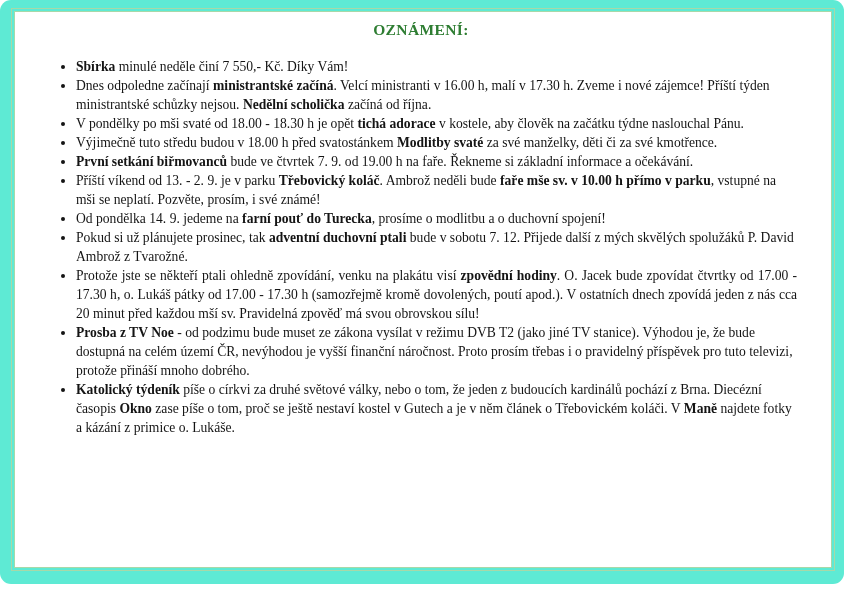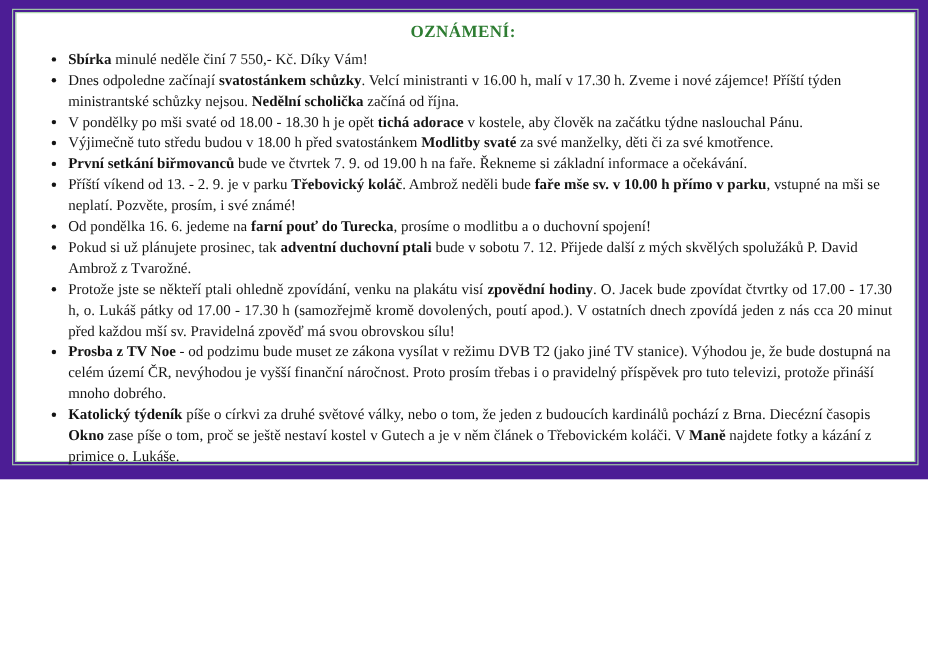--- a/index.html
+++ b/index.html
@@ -5,24 +5,25 @@
   :root {
     --title-green: #2e7d32;
     --border-green: #a8d8a8;
     --text-color: #141414;
   }
   * { box-sizing: border-box; }
   html, body { margin: 0; padding: 0; background: #ffffff; }
   .page {
     position: relative;
     width: 844px;
-    height: 436px;
-    background: #4c1d95;
+    height: 584px;
+    background: #5eead4;
     font-family: "Liberation Serif", serif;
     overflow: hidden;
+    border-radius: 11px;
   }
   .frame {
     position: absolute;
     left: 11px;
     top: 8px;
     right: 9px;
     bottom: 13px;
     border: 1px solid var(--border-green);
     padding: 2px;
   }
@@ -37,21 +38,21 @@
   }
   .title {
     margin: 4px 0 5px 0;
     text-align: center;
     font-size: 15.5px;
     font-weight: bold;
     color: var(--title-green);
     letter-spacing: 0.4px;
   }
   ul.announcements {
-    margin: 4px;
+    margin: 18px;
     padding-left: 33px;
     list-style-type: disc;
   }
   ul.announcements li {
     font-size: 13.6px;
     line-height: 19px;
     color: var(--text-color);
     padding-right: 2px;
   }
   ul.announcements li.justify {
@@ -62,26 +63,26 @@
 </head>
 <body>
 
 <div class="page">
   <div class="frame">
     <div class="frame-inner">
       <div class="content">
         <h1 class="title">OZNÁMENÍ:</h1>
         <ul class="announcements">
             <li><span class="b">Sbírka</span><span> minulé neděle činí 7 550,- Kč. Díky Vám!</span></li>
-            <li><span>Dnes odpoledne začínají </span><span class="b">svatostánkem schůzky</span><span>. Velcí ministranti v 16.00 h, malí v 17.30 h. Zveme i nové zájemce! Příští týden ministrantské schůzky nejsou. </span><span class="b">Nedělní scholička</span><span> začíná od října.</span></li>
+            <li><span>Dnes odpoledne začínají </span><span class="b">ministrantské začíná</span><span>. Velcí ministranti v 16.00 h, malí v 17.30 h. Zveme i nové zájemce! Příští týden ministrantské schůzky nejsou. </span><span class="b">Nedělní scholička</span><span> začíná od října.</span></li>
             <li><span>V pondělky po mši svaté od 18.00 - 18.30 h je opět </span><span class="b">tichá adorace</span><span> v kostele, aby člověk na začátku týdne naslouchal Pánu.</span></li>
             <li><span>Výjimečně tuto středu budou v 18.00 h před svatostánkem </span><span class="b">Modlitby svaté</span><span> za své manželky, děti či za své kmotřence.</span></li>
             <li><span class="b">První setkání biřmovanců</span><span> bude ve čtvrtek 7. 9. od 19.00 h na faře. Řekneme si základní informace a očekávání.</span></li>
             <li><span>Příští víkend od 13. - 2. 9. je v parku </span><span class="b">Třebovický koláč</span><span>. Ambrož neděli bude </span><span class="b">faře mše sv. v 10.00 h přímo v parku</span><span>, vstupné na mši se neplatí. Pozvěte, prosím, i své známé!</span></li>
-            <li><span>Od pondělka 16. 6. jedeme na </span><span class="b">farní pouť do Turecka</span><span>, prosíme o modlitbu a o duchovní spojení!</span></li>
+            <li><span>Od pondělka 14. 9. jedeme na </span><span class="b">farní pouť do Turecka</span><span>, prosíme o modlitbu a o duchovní spojení!</span></li>
             <li><span>Pokud si už plánujete prosinec, tak </span><span class="b">adventní duchovní ptali</span><span> bude v sobotu 7. 12. Přijede další z mých skvělých spolužáků P. David Ambrož z Tvarožné.</span></li>
             <li class="justify"><span>Protože jste se někteří ptali ohledně zpovídání, venku na plakátu visí </span><span class="b">zpovědní hodiny</span><span>. O. Jacek bude zpovídat čtvrtky od 17.00 - 17.30 h, o. Lukáš pátky od 17.00 - 17.30 h (samozřejmě kromě dovolených, poutí apod.). V ostatních dnech zpovídá jeden z nás cca 20 minut před každou mší sv. Pravidelná zpověď má svou obrovskou sílu!</span></li>
             <li><span class="b">Prosba z TV Noe</span><span> - od podzimu bude muset ze zákona vysílat v režimu DVB T2 (jako jiné TV stanice). Výhodou je, že bude dostupná na celém území ČR, nevýhodou je vyšší finanční náročnost. Proto prosím třebas i o pravidelný příspěvek pro tuto televizi, protože přináší mnoho dobrého.</span></li>
             <li><span class="b">Katolický týdeník</span><span> píše o církvi za druhé světové války, nebo o tom, že jeden z budoucích kardinálů pochází z Brna. Diecézní časopis </span><span class="b">Okno</span><span> zase píše o tom, proč se ještě nestaví kostel v Gutech a je v něm článek o Třebovickém koláči. V </span><span class="b">Maně</span><span> najdete fotky a kázání z primice o. Lukáše.</span></li>
           </ul>
       </div>
     </div>
   </div>
 </div>
 

